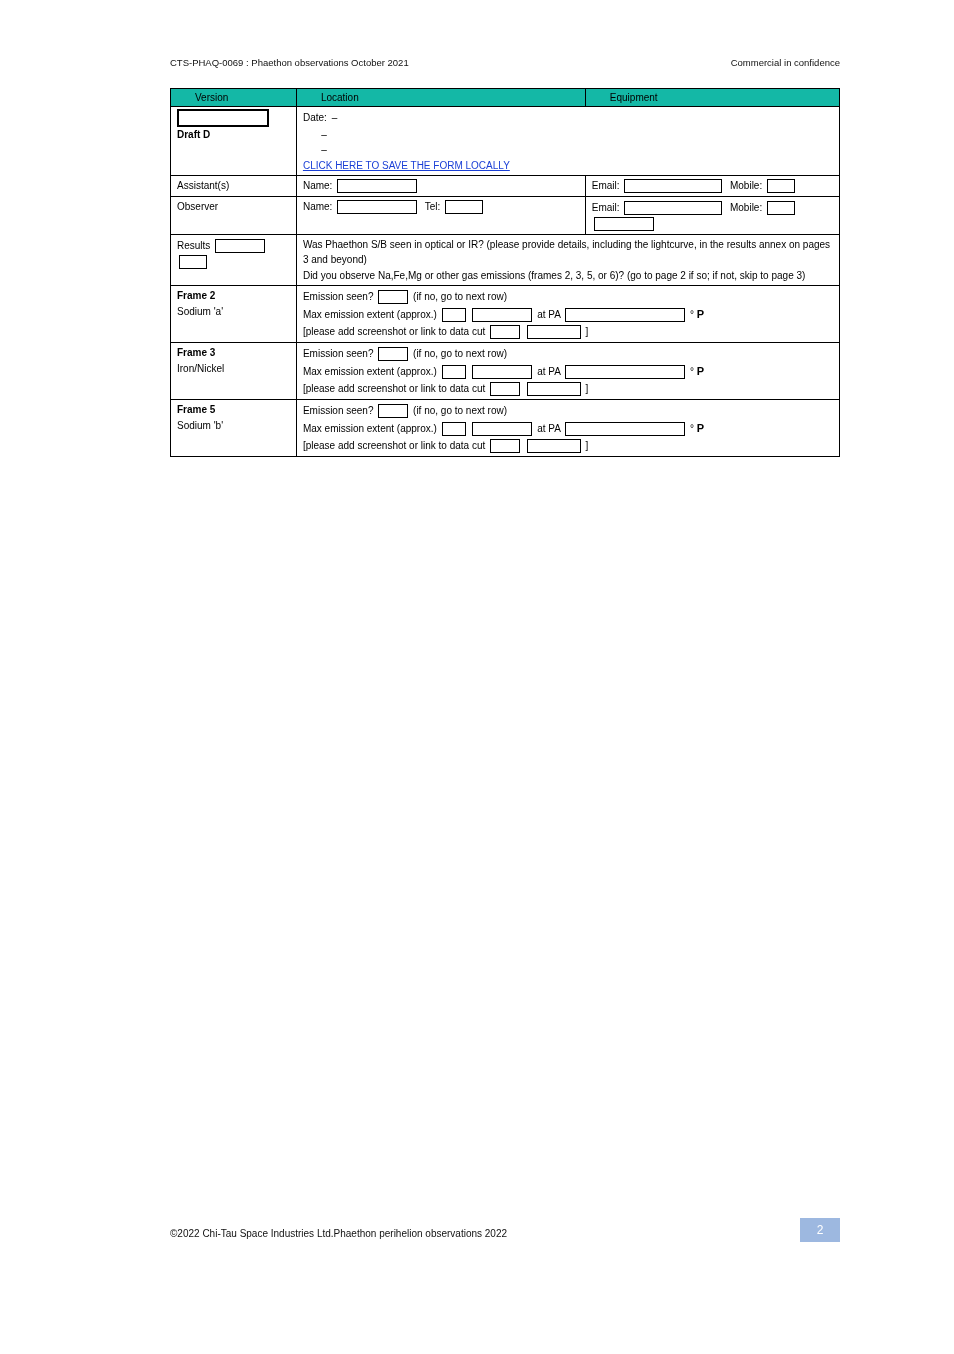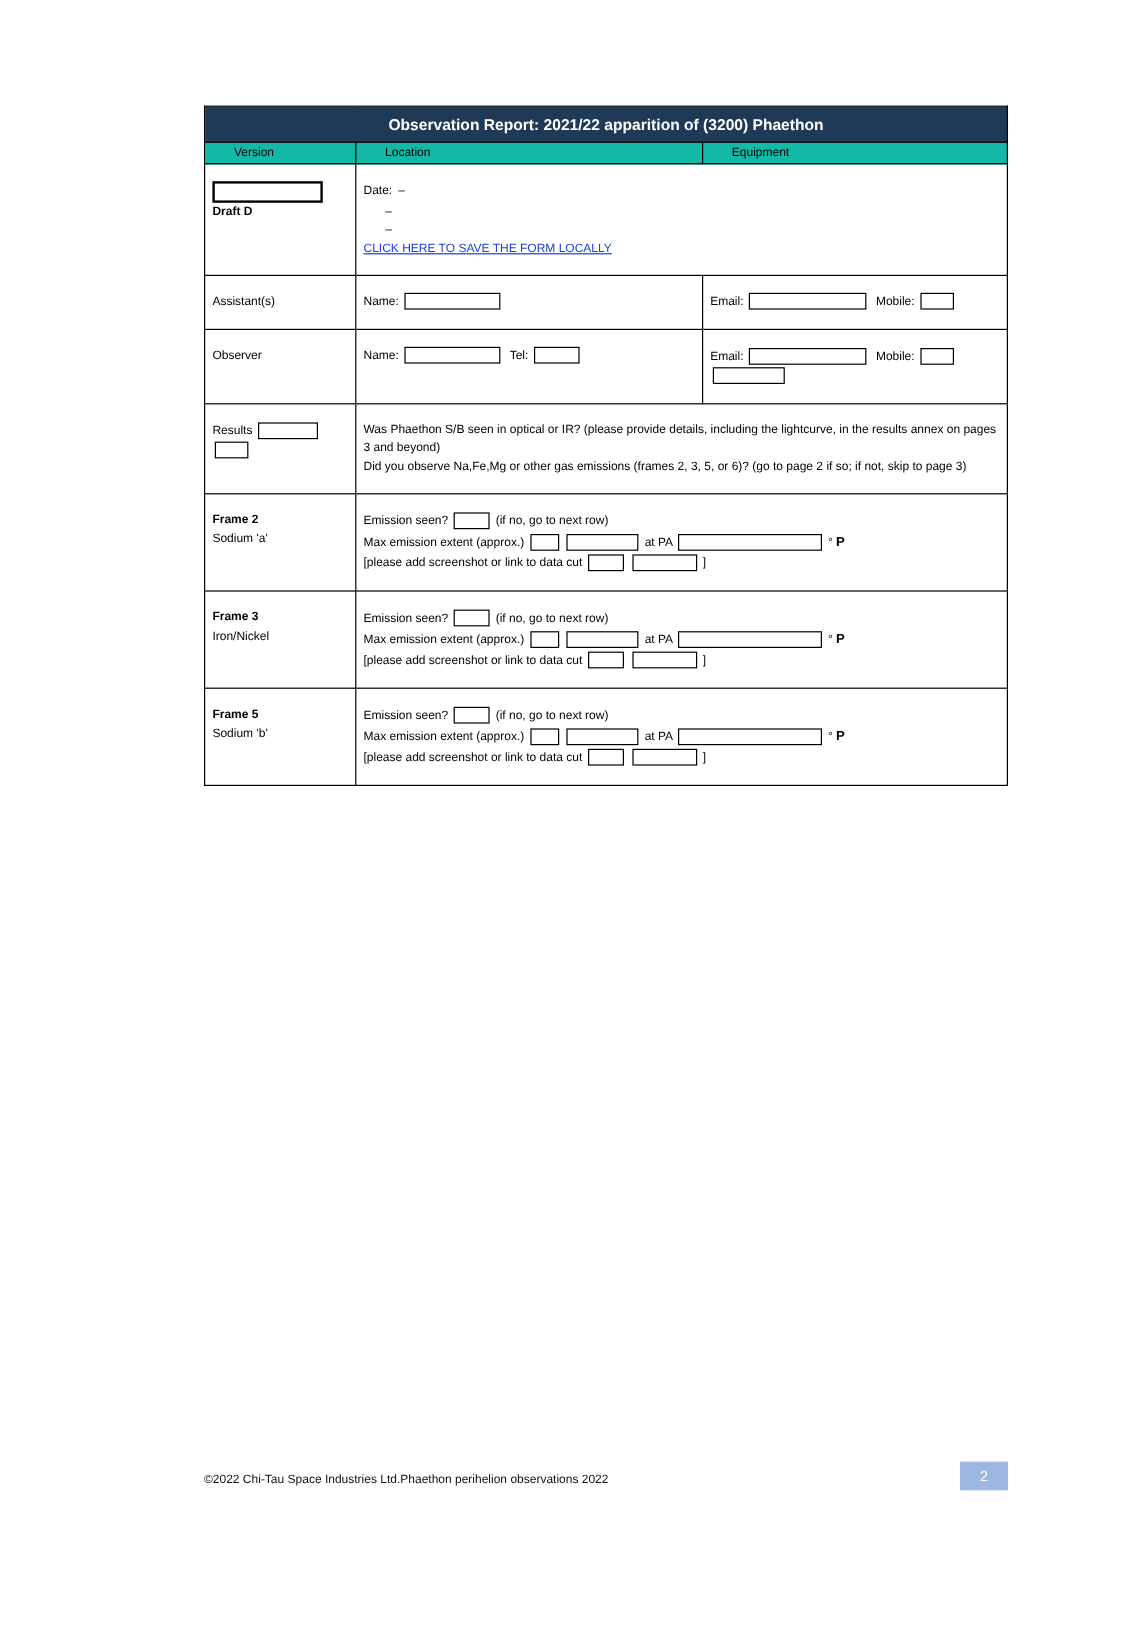--- a/index.html
+++ b/index.html
@@ -39,21 +39,21 @@
   }
   .hdr-row td {
     background: #14b8a6;
     border: 1px solid #000;
     padding: 3px 24px;
     font-size: 10px;
     vertical-align: top;
   }
   .body-row td {
     border: 1px solid #000;
-    padding: 14px 6px;
+    padding: 2px 6px;
     vertical-align: top;
     font-size: 10px;
     line-height: 1.55;
   }
   .col1 { width: 128px; }
   .col2 { width: 308px; }
   .col3 { width: 268px; }
   .inbox {
     display: inline-block;
     border: 1px solid #000;
@@ -107,26 +107,27 @@
   }
   .nb { font-weight: bold; }
   .p-sup { font-weight: bold; font-size: 11px; }
   .lineblock { display: block; margin: 1px 0; }
 </style>
 </head>
 <body>
 
 <div class="page">
 
+  <div class="footer-top">
+    <span>CTS-PHAQ-0069 : Phaethon observations October 2021</span>
+    <span>Commercial in confidence</span>
+  </div>
 
   <table class="form">
     <tbody>
-        <tr>
-          <td colspan="3" class="banner">Observation Report: 2021/22 apparition of (3200) Phaethon</td>
-        </tr>
 
     <tr class="hdr-row">
       <td class="col1">Version</td>
       <td class="col2">Location</td>
       <td class="col3">Equipment</td>
     </tr>
 
     <tr class="body-row">
       <td class="col1">
         <span class="inbox-thick"></span><br>

